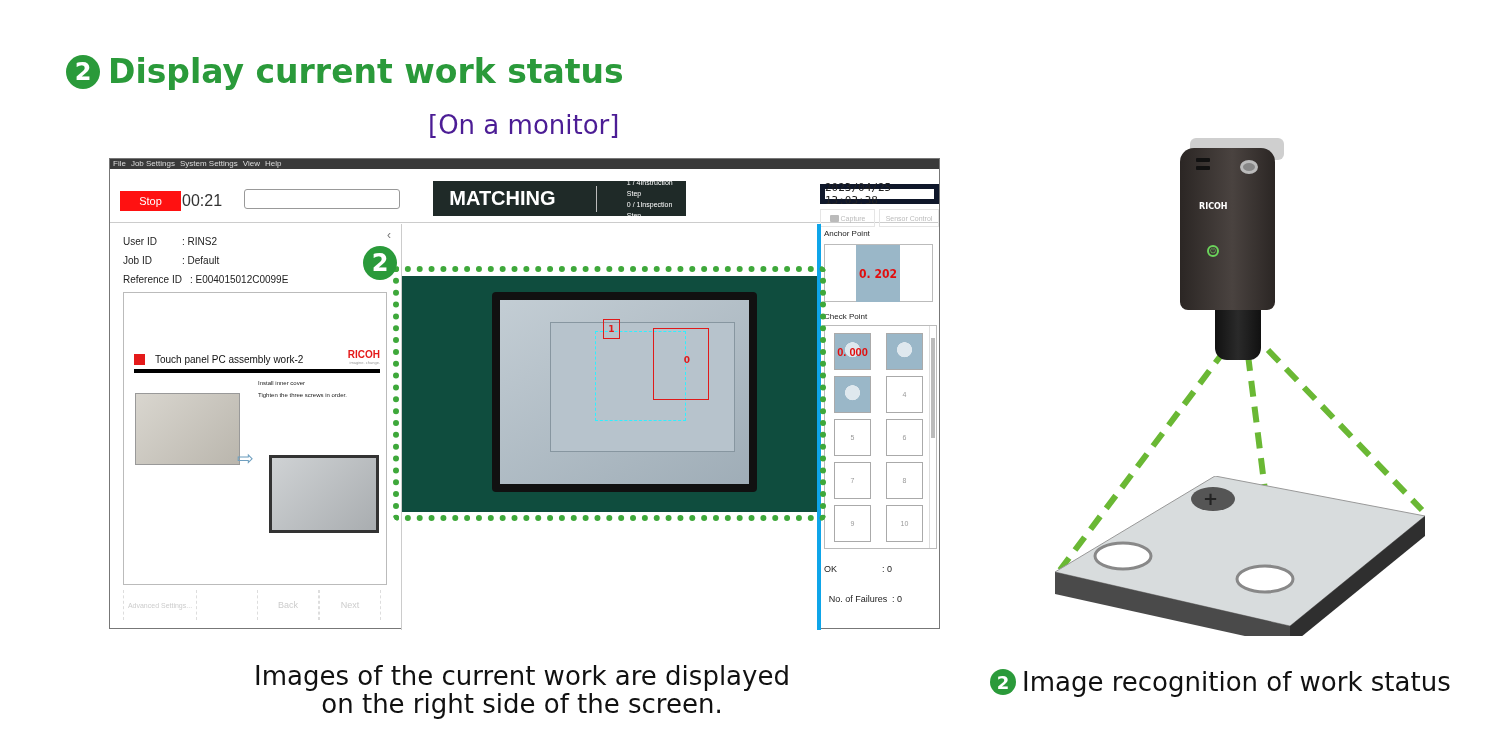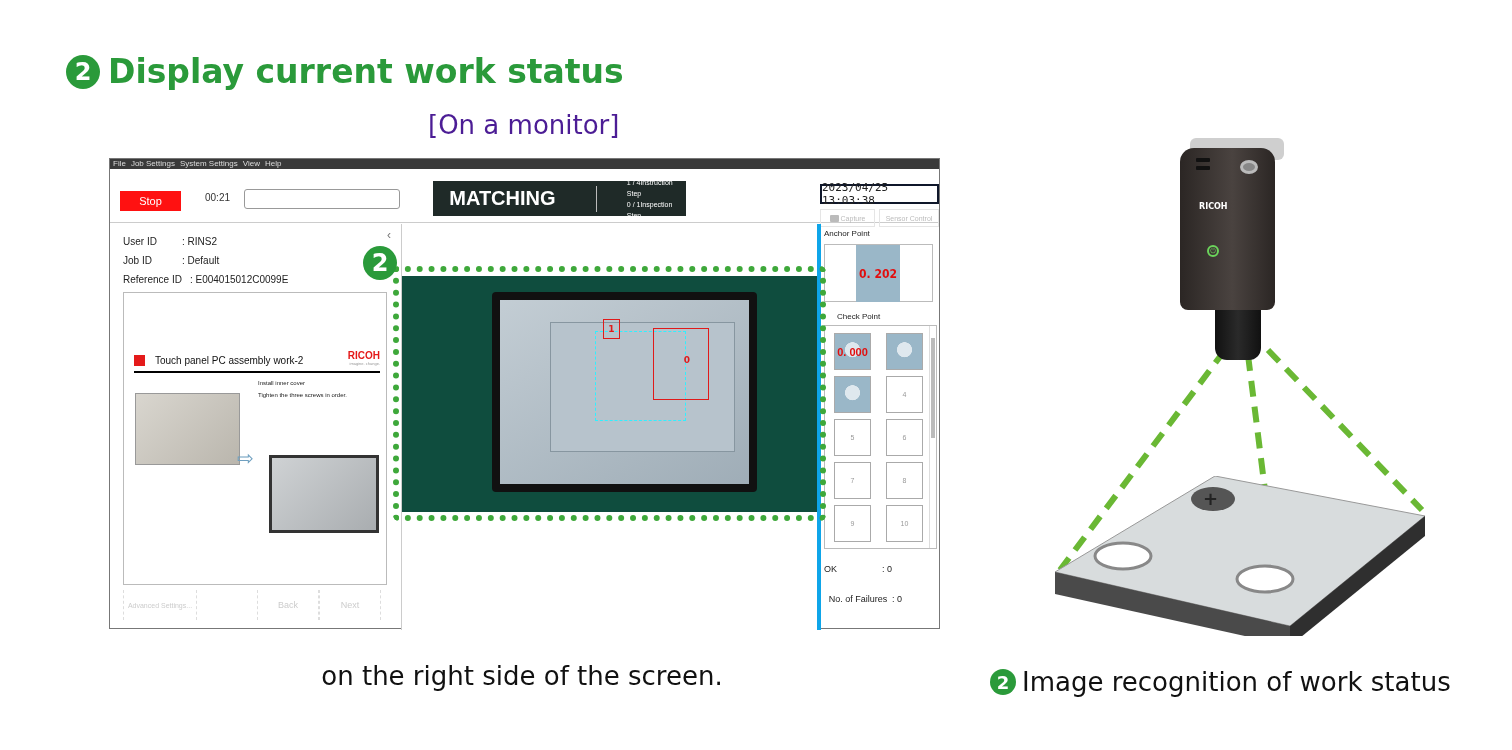--- a/index.html
+++ b/index.html
@@ -9,38 +9,38 @@
   
   .headline { left: 66px; top: 52px; display: flex; align-items: center; gap: 8px; color: #2a9a3a; font-weight: bold; font-size: 33px; }
   .num-badge { width: 34px; height: 34px; border-radius: 50%; background: #2a9a3a; color: #fff; font-size: 24px; font-weight: bold; display: flex; align-items: center; justify-content: center; }
   .subhead { left: 428px; top: 110px; font-size: 26px; color: #4c1d95; }
 
   
   .window { left: 109px; top: 158px; width: 831px; height: 471px; border: 1px solid #777; background: #fff; }
   .menubar { height: 10px; background: #3a3a3a; color: #ddd; font-size: 8px; line-height: 10px; padding-left: 3px; display: flex; gap: 5px; font-family: "Liberation Sans", sans-serif; }
   .toolbar { position: absolute; left: 0; top: 10px; width: 100%; height: 54px; border-bottom: 1px solid #ccc; }
   .stop-btn { position: absolute; left: 10px; top: 22px; width: 61px; height: 20px; background: #ff1111; color: #fff; font-size: 11px; display: flex; align-items: center; justify-content: center; font-family: "Liberation Sans", sans-serif; }
-  .timer { position: absolute; left: 95px; top: 23px; font-size: 10px; color: #333; font-family: "Liberation Sans", sans-serif; text-align: center; }
+  .timer { position: absolute; left: 72px; top: 23px; font-size: 16px; color: #333; font-family: "Liberation Sans", sans-serif; text-align: center; }
   .toolbar-input { position: absolute; left: 134px; top: 20px; width: 156px; height: 20px; border: 1px solid #999; border-radius: 3px; background: #fff; }
   .matching { position: absolute; left: 323px; top: 12px; width: 253px; height: 35px; background: #1f2a28; color: #fff; display: flex; align-items: center; font-family: "Liberation Sans", sans-serif; gap: 24px; }
   .matching-title { width: 146px; text-align: center; font-size: 20px; font-weight: bold; }
   .matching-sep { width: 1px; height: 26px; background: #bbb; }
   .matching-steps { padding-left: 6px; font-size: 7px; line-height: 11px; }
-  .datetime { position: absolute; left: 710px; top: 15px; width: 119px; height: 20px; border: 2px solid #0f172a; font-size: 11px; display: flex; align-items: center; justify-content: center; font-family: "DejaVu Sans Mono", monospace; color: #222; }
+  .datetime { position: absolute; left: 710px; top: 15px; width: 119px; height: 20px; border: 5px solid #0f172a; font-size: 11px; display: flex; align-items: center; justify-content: center; font-family: "DejaVu Sans Mono", monospace; color: #222; }
   .capture-btn { position: absolute; left: 710px; top: 40px; width: 55px; height: 18px; border: 1px solid #e5e5e5; font-size: 7px; color: #bbb; display: flex; align-items: center; justify-content: center; gap: 2px; font-family: "Liberation Sans", sans-serif; }
   .cam-icon { width: 9px; height: 7px; background: #bbb; border-radius: 1px; }
   .sensor-btn { position: absolute; left: 769px; top: 40px; width: 60px; height: 18px; border: 1px solid #e5e5e5; font-size: 7px; color: #bbb; display: flex; align-items: center; justify-content: center; font-family: "Liberation Sans", sans-serif; }
 
   
   .left-panel { position: absolute; left: 0; top: 65px; width: 292px; height: 406px; border-right: 1px solid #ccc; font-family: "Liberation Sans", sans-serif; font-size: 10px; color: #222; }
   .collapse-icon { position: absolute; right: 10px; top: 4px; color: #777; font-size: 12px; }
   .info-row { position: absolute; left: 13px; display: flex; }
   .info-label { width: 59px; }
   .doc-box { position: absolute; left: 13px; top: 68px; width: 264px; height: 293px; border: 1px solid #bbb; background: #fff; overflow: hidden; }
-  .doc-head { position: absolute; left: 10px; top: 56px; width: 246px; height: 24px; border-bottom: 2px solid #000000; display: flex; align-items: center; }
+  .doc-head { position: absolute; left: 10px; top: 56px; width: 246px; height: 24px; border-bottom: 4px solid #000000; display: flex; align-items: center; }
   .doc-red-sq { width: 11px; height: 11px; background: #e41a1a; margin-right: 10px; }
   .doc-title { font-size: 10px; color: #111; flex: 1; }
   .doc-logo { font-size: 10px; color: #e41a1a; font-weight: bold; text-align: right; line-height: 8px; }
   .doc-logo small { display: block; font-size: 4px; color: #999; font-weight: normal; }
   .doc-instr { position: absolute; left: 134px; top: 84px; font-size: 6px; line-height: 12px; color: #222; }
   .photo1 { position: absolute; left: 11px; top: 100px; width: 105px; height: 72px; background: linear-gradient(135deg,#d9d6cf,#bab6ad); border: 1px solid #999; }
   .photo2 { position: absolute; left: 145px; top: 162px; width: 110px; height: 78px; background: linear-gradient(135deg,#cfd2d4,#a9adb0); border: 3px solid #333; }
   .arrow-icon { position: absolute; left: 113px; top: 153px; color: #6fa0c0; font-size: 20px; }
   .bottom-btns { position: absolute; left: 13px; top: 366px; width: 264px; height: 30px; display: flex; }
   .bbtn { border-left: 1px dashed #ddd; border-right: 1px dashed #ddd; color: #ccc; display: flex; align-items: center; justify-content: center; }
@@ -54,21 +54,21 @@
   .red-box-0 { position: absolute; left: 153px; top: 28px; width: 56px; height: 72px; border: 1px solid #e01a1a; color: #e01a1a; font-size: 9px; font-weight: bold; }
   .red-box-0 span { position: absolute; right: 18px; top: 26px; }
   .red-box-1 { position: absolute; left: 103px; top: 19px; width: 17px; height: 20px; border: 1px solid #e01a1a; color: #e01a1a; font-size: 9px; font-weight: bold; text-align: center; line-height: 18px; }
   .cyan-box { position: absolute; left: 95px; top: 31px; width: 91px; height: 90px; border: 1px dashed #2ff0ff; }
 
   
   .right-panel { position: absolute; left: 707px; top: 65px; width: 124px; height: 406px; border-left: 4px solid #0ea5e9; font-family: "Liberation Sans", sans-serif; font-size: 8px; color: #222; }
   .anchor-label { position: absolute; left: 3px; top: 5px; }
   .anchor-box { position: absolute; left: 3px; top: 20px; width: 109px; height: 58px; border: 1px solid #bbb; }
   .anchor-img { position: absolute; left: 31px; top: 0; width: 44px; height: 57px; background: #9ab7c8; color: #e20e0e; font-weight: bold; font-size: 12px; display: flex; align-items: center; justify-content: center; font-family: "DejaVu Sans Condensed","DejaVu Sans", sans-serif; }
-  .check-label { position: absolute; left: 16px; top: 88px; }
+  .check-label { position: absolute; left: 3px; top: 88px; }
   .check-box { position: absolute; left: 3px; top: 101px; width: 113px; height: 224px; border: 1px solid #bbb; overflow: hidden; }
   .check-grid { position: absolute; left: 9px; top: 7px; display: grid; grid-template-columns: 37px 37px; column-gap: 15px; row-gap: 6px; }
   .cp { width: 37px; height: 37px; border: 1px solid #aaa; display: flex; align-items: center; justify-content: center; color: #999; font-size: 7px; background: #fff; }
   .cp.img { background: radial-gradient(circle at 50% 45%, #dfe8ee 0 28%, #9ab7c8 30%); }
   .cp.val { color: #e20e0e; font-weight: bold; font-size: 11px; }
   .scrollbar { position: absolute; right: 0; top: 0; width: 7px; height: 100%; border-left: 1px solid #ddd; }
   .scroll-thumb { position: absolute; left: 1px; top: 12px; width: 4px; height: 100px; background: #bbb; }
   .ok-row { position: absolute; left: 3px; top: 340px; font-size: 9px; display: flex; }
   .fail-row { position: absolute; left: 3px; top: 370px; font-size: 9px; display: flex; text-align: center; }
 
@@ -213,20 +213,21 @@
       <span style="width:68px">No. of Failures</span>
       <span>: 0</span>
     </div>
   </div>
 </div>
 
 <div class="abs highlight"></div>
 <div class="abs marker2">2</div>
 
 <div class="abs caption-left">
+  <div>Images of the current work are displayed</div>
   <div>on the right side of the screen.</div>
 </div>
 
 <svg class="abs" style="left:1040px;top:330px" width="400" height="290">
   <line x1="185" y1="20" x2="20" y2="240" stroke="#6ab834" stroke-width="6" stroke-dasharray="16,10"></line>
   <line x1="208" y1="25" x2="240" y2="280" stroke="#6ab834" stroke-width="6" stroke-dasharray="16,10"></line>
   <line x1="228" y1="20" x2="382" y2="180" stroke="#6ab834" stroke-width="6" stroke-dasharray="16,10"></line>
 </svg>
 <svg class="abs plate" width="380" height="160">
   <polygon points="0,96 160,0 370,40 235,150" fill="#d8dcdd" stroke="#999"></polygon>

